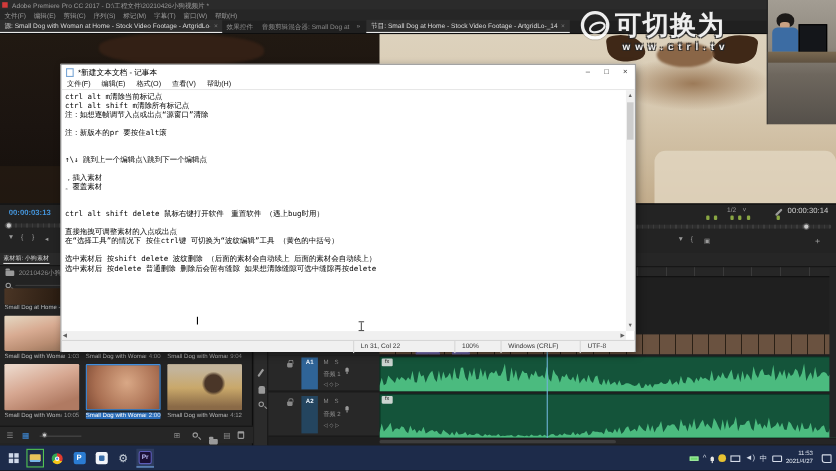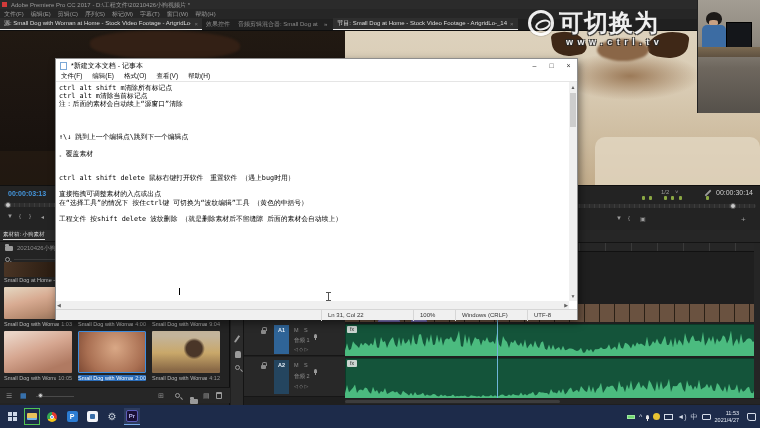--- a/index.html
+++ b/index.html
@@ -335,37 +335,40 @@
     </div>
     <div class="np-menu r">
       <span>文件(F)</span>
       <span>编辑(E)</span>
       <span>格式(O)</span>
       <span>查看(V)</span>
       <span>帮助(H)</span>
     </div>
     <div class="np-text r">
 
-    <div class="np-line">ctrl alt shift m清除所有标记点</div>
-        <div class="np-line">ctrl alt m清除当前标记点</div>
-        <div class="np-line">注：后面的素材会自动续上“源窗口”清除</div>
-        <div class="np-line">&nbsp;</div>
+    <div class="np-line">ctrl alt m清除当前标记点</div>
+        <div class="np-line">ctrl alt shift m清除所有标记点</div>
+        <div class="np-line">注：如想逐帧调节入点或出点“源窗口”清除</div>
+        <div class="np-line">&nbsp;</div>
+        <div class="np-line">注：新版本的pr 要按住alt滚</div>
         <div class="np-line">&nbsp;</div>
         <div class="np-line">&nbsp;</div>
         <div class="np-line">↑\↓ 跳到上一个编辑点\跳到下一个编辑点</div>
         <div class="np-line">&nbsp;</div>
+        <div class="np-line">，插入素材</div>
         <div class="np-line">。覆盖素材</div>
         <div class="np-line">&nbsp;</div>
         <div class="np-line">&nbsp;</div>
         <div class="np-line">ctrl alt shift delete 鼠标右键打开软件　重置软件 （遇上bug时用）</div>
         <div class="np-line">&nbsp;</div>
         <div class="np-line">直接拖拽可调整素材的入点或出点</div>
         <div class="np-line">在“选择工具”的情况下 按住ctrl键 可切换为“波纹编辑”工具 （黄色的中括号）</div>
         <div class="np-line">&nbsp;</div>
-        <div class="np-line">工程文件 按shift delete 波纹删除 （就是删除素材后不留缝隙 后面的素材会自动续上）</div>
+        <div class="np-line">选中素材后 按shift delete 波纹删除 （后面的素材会自动续上 后面的素材会自动续上）</div>
+        <div class="np-line">选中素材后 按delete 普通删除 删除后会留有缝隙 如果想清除缝隙可选中缝隙再按delete</div>
         <div class="np-line">&nbsp;</div>
       </div>
     <div class="r" style="left:123px;top:229px;width:1px;height:7px;background:#000;z-index:12;"></div>
     <div class="ibeam" style="left:272px;top:234px;z-index:12;"></div>
     <div class="np-vsb r">
       <div class="sbarrow" style="margin-top:1px;">▲</div>
       <div style="margin:2px 1px;width:6px;height:34px;background:#cdcdcd;"></div>
       <div class="sbarrow" style="position:absolute;bottom:1px;width:100%;">▼</div>
     </div>
     <div class="np-hsb r">

